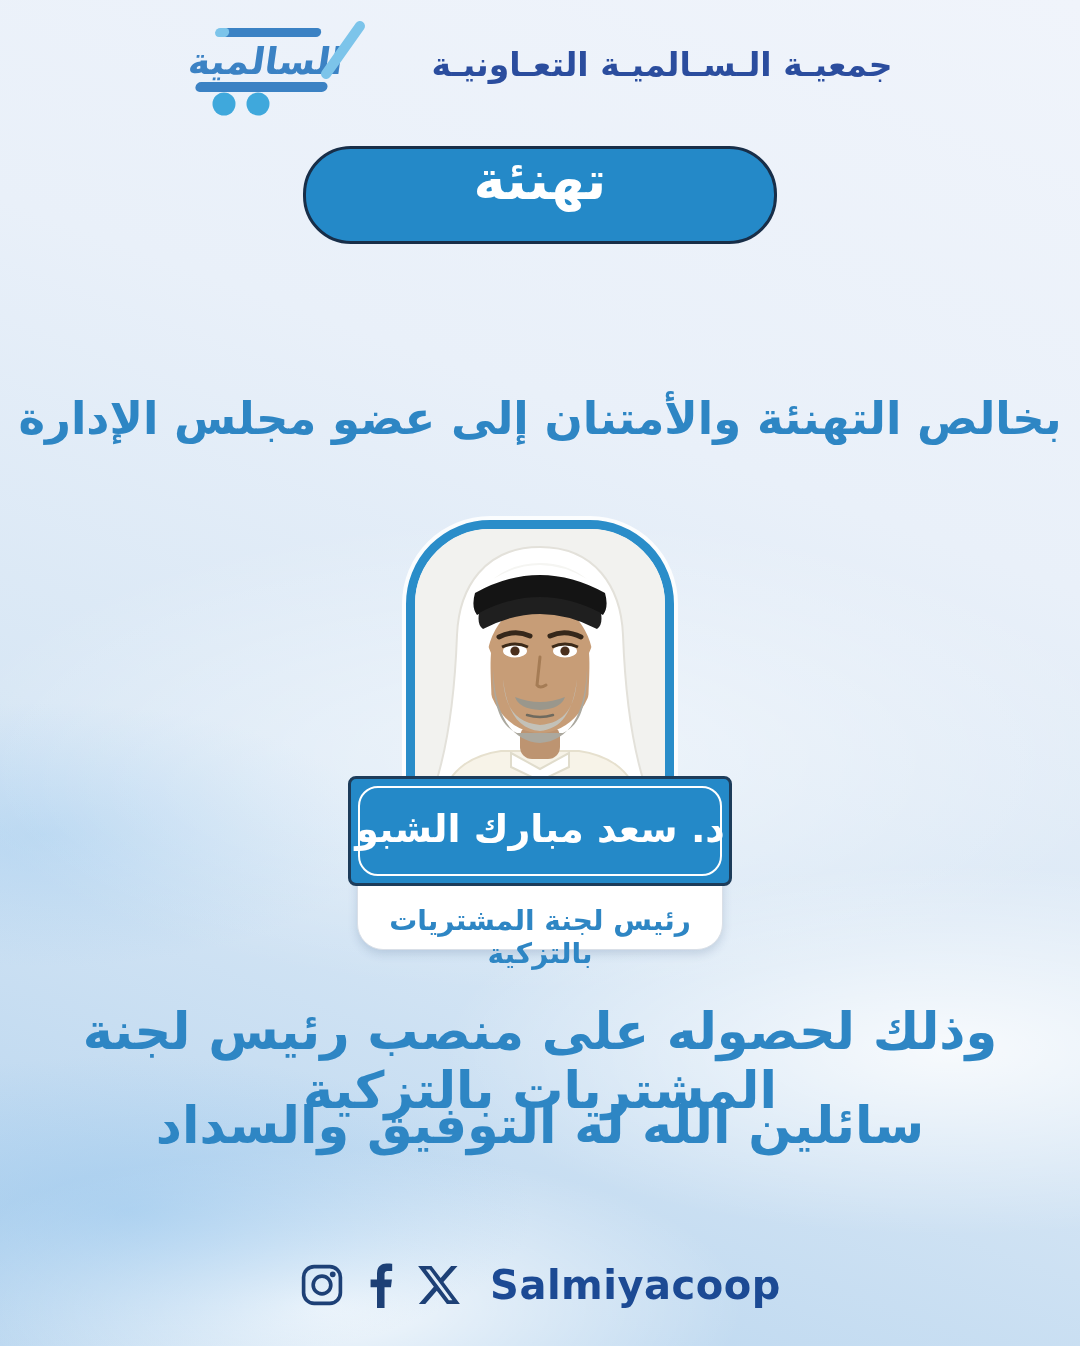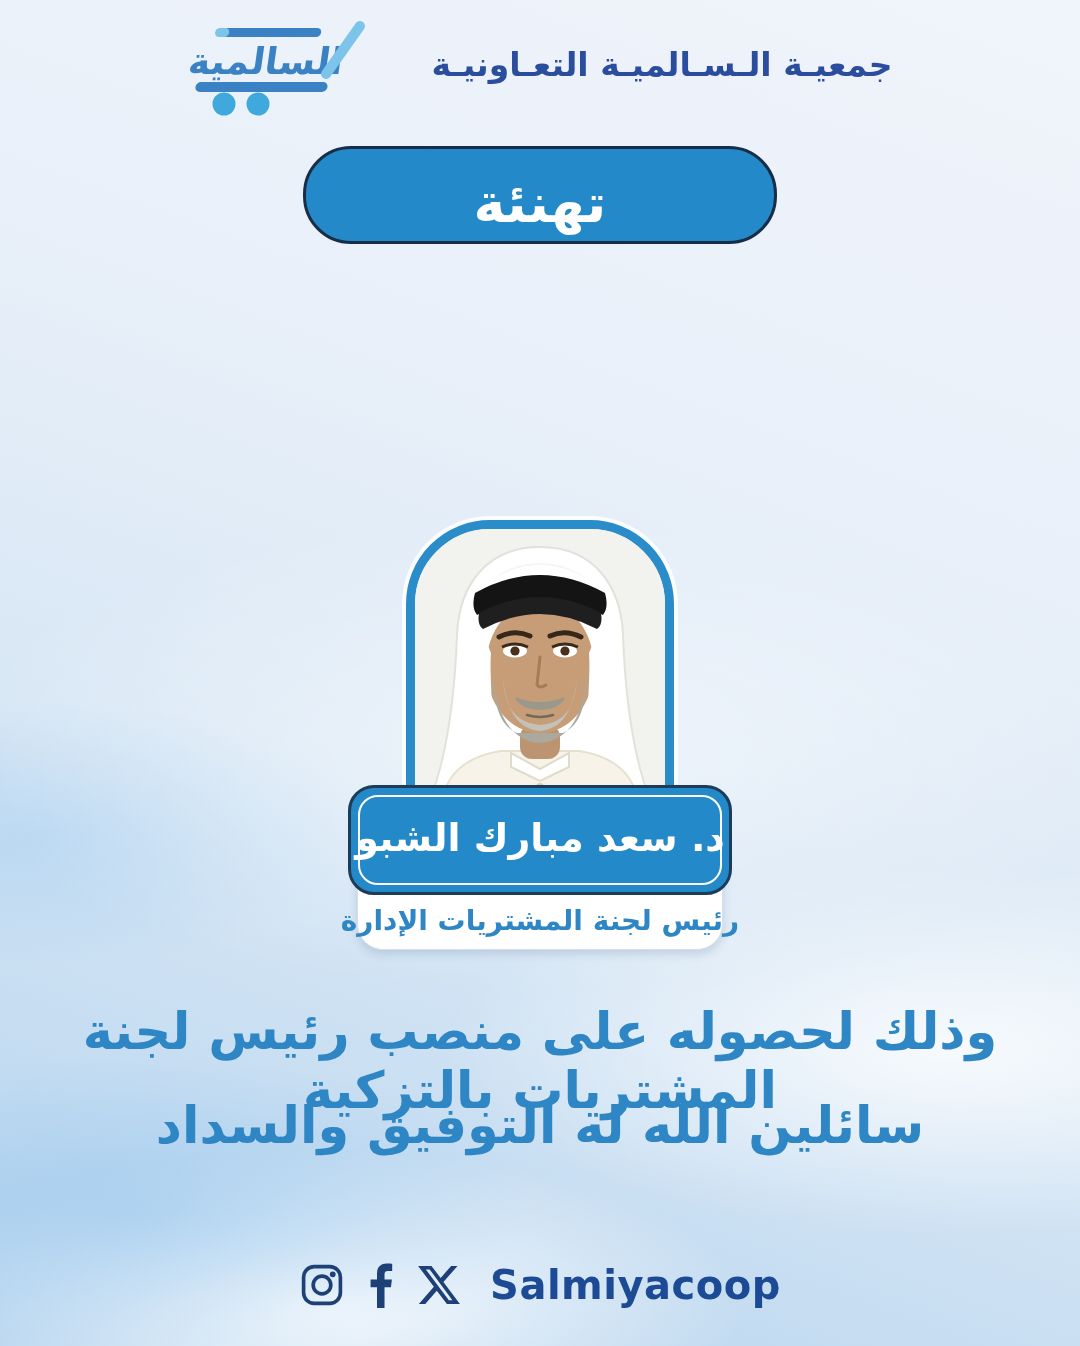--- a/index.html
+++ b/index.html
@@ -17,21 +17,21 @@
   
   .header{position:absolute;top:12px;left:0;width:100%;display:flex;justify-content:center;align-items:center;gap:16px;}
   .logo-cart{width:188px;height:106px;flex:0 0 auto;}
   .org-names{text-align:left;color:#2b4d9e;margin-left:40px;}
   .org-ar{font-size:33px;font-weight:bold;letter-spacing:2px;line-height:1.15;}
   .org-en{font-size:33px;font-weight:bold;letter-spacing:1px;line-height:1.15;margin-top:2px;}
   
   .banner{
     position:absolute;top:146px;left:50%;transform:translateX(-50%);
     width:468px;height:92px;background:#2489c8;border:3px solid #182e48;border-radius:48px;
-    display:flex;align-items:flex-end;justify-content:center;
+    display:flex;align-items:flex-start;justify-content:center;
   }
   .banner-text{color:#ffffff;font-size:54px;font-weight:bold;padding-bottom:6px;}
   
   .msg-line{position:absolute;left:0;width:100%;text-align:center;direction:rtl;
     color:#2e86c4;font-weight:bold;font-size:45px;}
   .msg1{top:282px;}
   .msg2{top:392px;}
   
   .honoree{position:absolute;top:520px;left:50%;transform:translateX(-50%);width:400px;height:440px;}
   .photo-frame{
@@ -40,22 +40,22 @@
     border:9px solid #2a8dc9;border-radius:84px 84px 40px 40px;
     box-shadow:0 0 0 4px rgba(255,255,255,.85);overflow:hidden;
   }
   .photo-frame svg{display:block;width:100%;height:100%;}
   .badge-card{
     position:absolute;top:270px;left:50%;transform:translateX(-50%);
     width:364px;height:158px;background:#ffffff;border:1px solid #d9dfe7;border-radius:26px;
     box-shadow:0 4px 10px rgba(45,80,120,.18);
   }
   .badge-name{
-    position:absolute;top:265px;left:50%;transform:translateX(-50%);
-    width:378px;height:104px;background:#2489c8;border:3px solid #1d3c5a;border-radius:26px;
+    position:absolute;top:256px;left:50%;transform:translateX(-50%);
+    width:378px;height:104px;background:#2489c8;border:3px solid #1d3c5a;border-radius:8px;
     display:flex;align-items:center;justify-content:center;
   }
   .badge-name-inner{position:absolute;inset:7px;border:2.5px solid #ffffff;border-radius:20px;pointer-events:none;}
   .badge-name-text{color:#ffffff;font-size:38px;font-weight:bold;direction:rtl;padding-bottom:4px;}
   .badge-title{
     position:absolute;top:384px;left:0;width:100%;text-align:center;direction:rtl;
     color:#2e86c4;font-size:28px;font-weight:bold;
   }
   
   .close-line{position:absolute;left:0;width:100%;text-align:center;direction:rtl;
@@ -93,20 +93,21 @@
     </svg>
     <div class="org-names">
       <div class="org-ar" dir="rtl">جمعيـة الـسـالميـة التعـاونيـة</div>
     </div>
   </div>
 
   <div class="banner">
     <span class="banner-text">تهنئة</span>
   </div>
 
+  <div class="msg-line msg2">بخالص التهنئة والأمتنان إلى عضو مجلس الإدارة</div>
 
   <div class="honoree">
     <div class="photo-frame">
       <svg viewBox="0 0 250 312" aria-hidden="true">
         <rect x="0" y="0" width="250" height="312" fill="#f2f2ef"></rect>
 
         <path d="M125 18 C70 18 44 58 42 106 C40 160 34 220 16 268 L16 312 L234 312 L234 268 C216 220 210 160 208 106 C206 58 180 18 125 18 Z" fill="#ffffff" stroke="#e3e1da" stroke-width="2"></path>
 
         <path d="M22 312 L28 268 C34 240 58 226 86 222 L164 222 C192 226 216 240 222 268 L228 312 Z" fill="#f7f3e8" stroke="#e6e0ce" stroke-width="2"></path>
 
@@ -144,21 +145,21 @@
         <path d="M64 84 Q125 52 186 84 Q188 96 182 100 Q125 70 68 100 Q62 96 64 84 Z" fill="#1f1f1f"></path>
 
         <path d="M78 50 Q125 22 172 50 Q152 34 125 34 Q98 34 78 50 Z" fill="#f5f5f2"></path>
       </svg>
     </div>
     <div class="badge-card"></div>
     <div class="badge-name">
       <span class="badge-name-inner"></span>
       <span class="badge-name-text">د. سعد مبارك الشبو</span>
     </div>
-    <div class="badge-title">رئيس لجنة المشتريات الإدارة</div>
+    <div class="badge-title">رئيس لجنة المشتريات بالتزكية</div>
   </div>
 
   <div class="close-line close1">وذلك لحصوله على منصب رئيس لجنة المشتريات بالتزكية</div>
   <div class="close-line close2">سائلين الله له التوفيق والسداد</div>
 
   <div class="footer">
     <svg class="soc-icon" viewBox="0 0 24 24" aria-hidden="true">
       <rect x="2.4" y="2.4" width="19.2" height="19.2" rx="5.5" fill="none" stroke="#1d4076" stroke-width="1.9"></rect>
       <circle cx="12" cy="12" r="4.6" fill="none" stroke="#1d4076" stroke-width="1.9"></circle>
       <circle cx="17.6" cy="6.4" r="1.5" fill="#1d4076"></circle>

